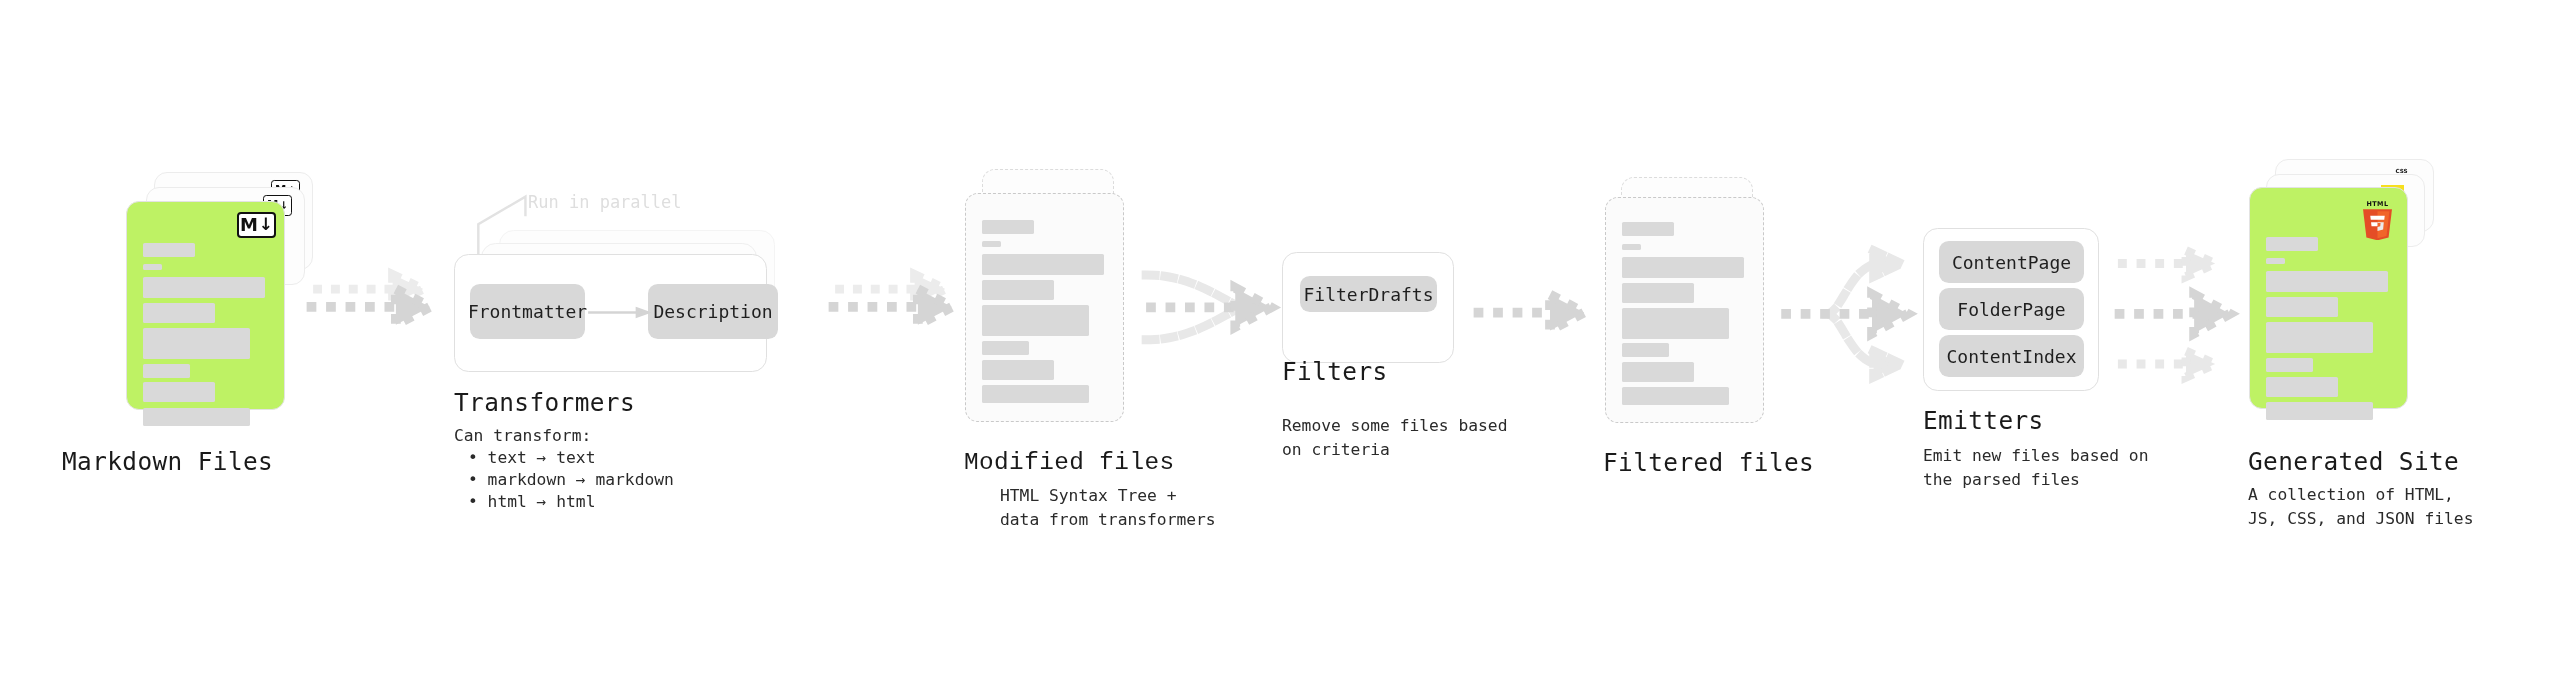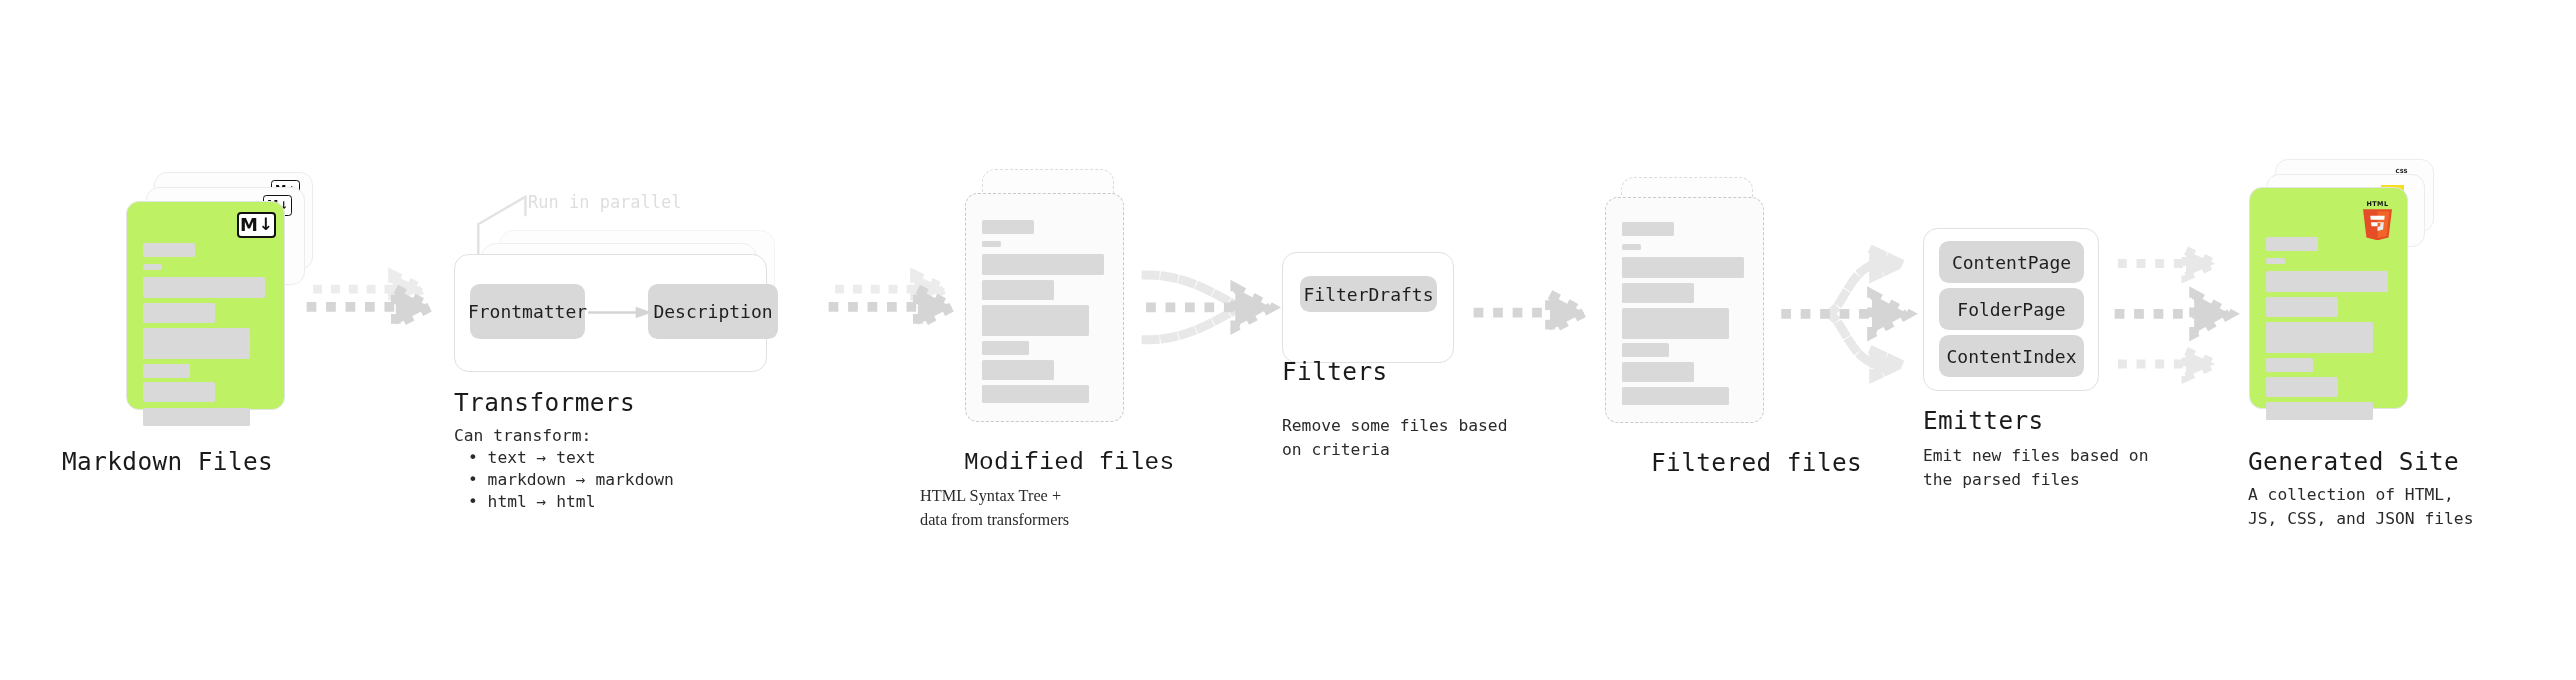--- a/index.html
+++ b/index.html
@@ -194,21 +194,21 @@
       <div class="skel" style="left:16.3px;top:26px;width:52px;height:14px;"></div>
       <div class="skel" style="left:16.3px;top:47px;width:18.7px;height:5.7px;"></div>
       <div class="skel" style="left:16.3px;top:60px;width:122px;height:21px;"></div>
       <div class="skel" style="left:16.3px;top:86px;width:72px;height:20.3px;"></div>
       <div class="skel" style="left:16.3px;top:111px;width:107px;height:31px;"></div>
       <div class="skel" style="left:16.3px;top:147px;width:47px;height:14px;"></div>
       <div class="skel" style="left:16.3px;top:166px;width:72px;height:20.3px;"></div>
       <div class="skel" style="left:16.3px;top:191px;width:107px;height:18px;"></div>
     </div>
     <div class="stage-title abs" style="left:964px;top:449px;font-family:Liberation Mono, monospace;">Modified files</div>
-    <div class="stage-desc abs" style="left:920px;top:484px;font-family:Liberation Serif, serif;">HTML Syntax Tree +
+    <div class="stage-desc abs" style="left:1000px;top:484px;">HTML Syntax Tree +
 data from transformers</div>
   </div>
 
   <svg class="ovl" style="left:1138px;top:260px;" width="154" height="98" viewBox="0 0 190 120">
     <g stroke="#e8e8e8" stroke-width="11" stroke-dasharray="11 12" fill="none" stroke-linecap="square">
       <path d="M10 18 C 60 18, 92 40, 126 58"></path>
       <path d="M10 98 C 60 98, 92 76, 126 58"></path>
     </g>
     <g stroke="#d5d5d5" stroke-width="12" stroke-dasharray="12 12" fill="#d5d5d5">
       <line x1="10" y1="58" x2="126" y2="58"></line>
@@ -236,21 +236,21 @@
     <div class="doccard dashed" style="left:1605px;top:197px;width:159px;height:226px;">
       <div class="skel" style="left:16.3px;top:24.4px;width:52px;height:14px;"></div>
       <div class="skel" style="left:16.3px;top:46px;width:18.7px;height:5.7px;"></div>
       <div class="skel" style="left:16.3px;top:59px;width:122px;height:21px;"></div>
       <div class="skel" style="left:16.3px;top:85px;width:72px;height:20.3px;"></div>
       <div class="skel" style="left:16.3px;top:110px;width:107px;height:31px;"></div>
       <div class="skel" style="left:16.3px;top:145px;width:47px;height:14px;"></div>
       <div class="skel" style="left:16.3px;top:164px;width:72px;height:20.3px;"></div>
       <div class="skel" style="left:16.3px;top:189px;width:107px;height:18px;"></div>
     </div>
-    <div class="stage-title abs" style="left:1603px;top:448px;margin-left:48px;">Filtered files</div>
+    <div class="stage-title abs" style="left:1603px;top:448px;">Filtered files</div>
   </div>
 
   <svg class="ovl" style="left:1778px;top:236px;" width="154" height="154" viewBox="0 0 190 190">
     <g stroke="#e8e8e8" stroke-width="11" stroke-dasharray="11 12" fill="#e8e8e8" stroke-linecap="square">
       <path d="M60 96 C 78 96, 88 40, 122 34" fill="none"></path>
       <polygon points="118,18 152,34 118,50"></polygon>
       <path d="M60 96 C 78 96, 88 152, 122 158" fill="none"></path>
       <polygon points="118,142 152,158 118,174"></polygon>
     </g>
     <g stroke="#d5d5d5" stroke-width="12" stroke-dasharray="12 12" fill="#d5d5d5">

